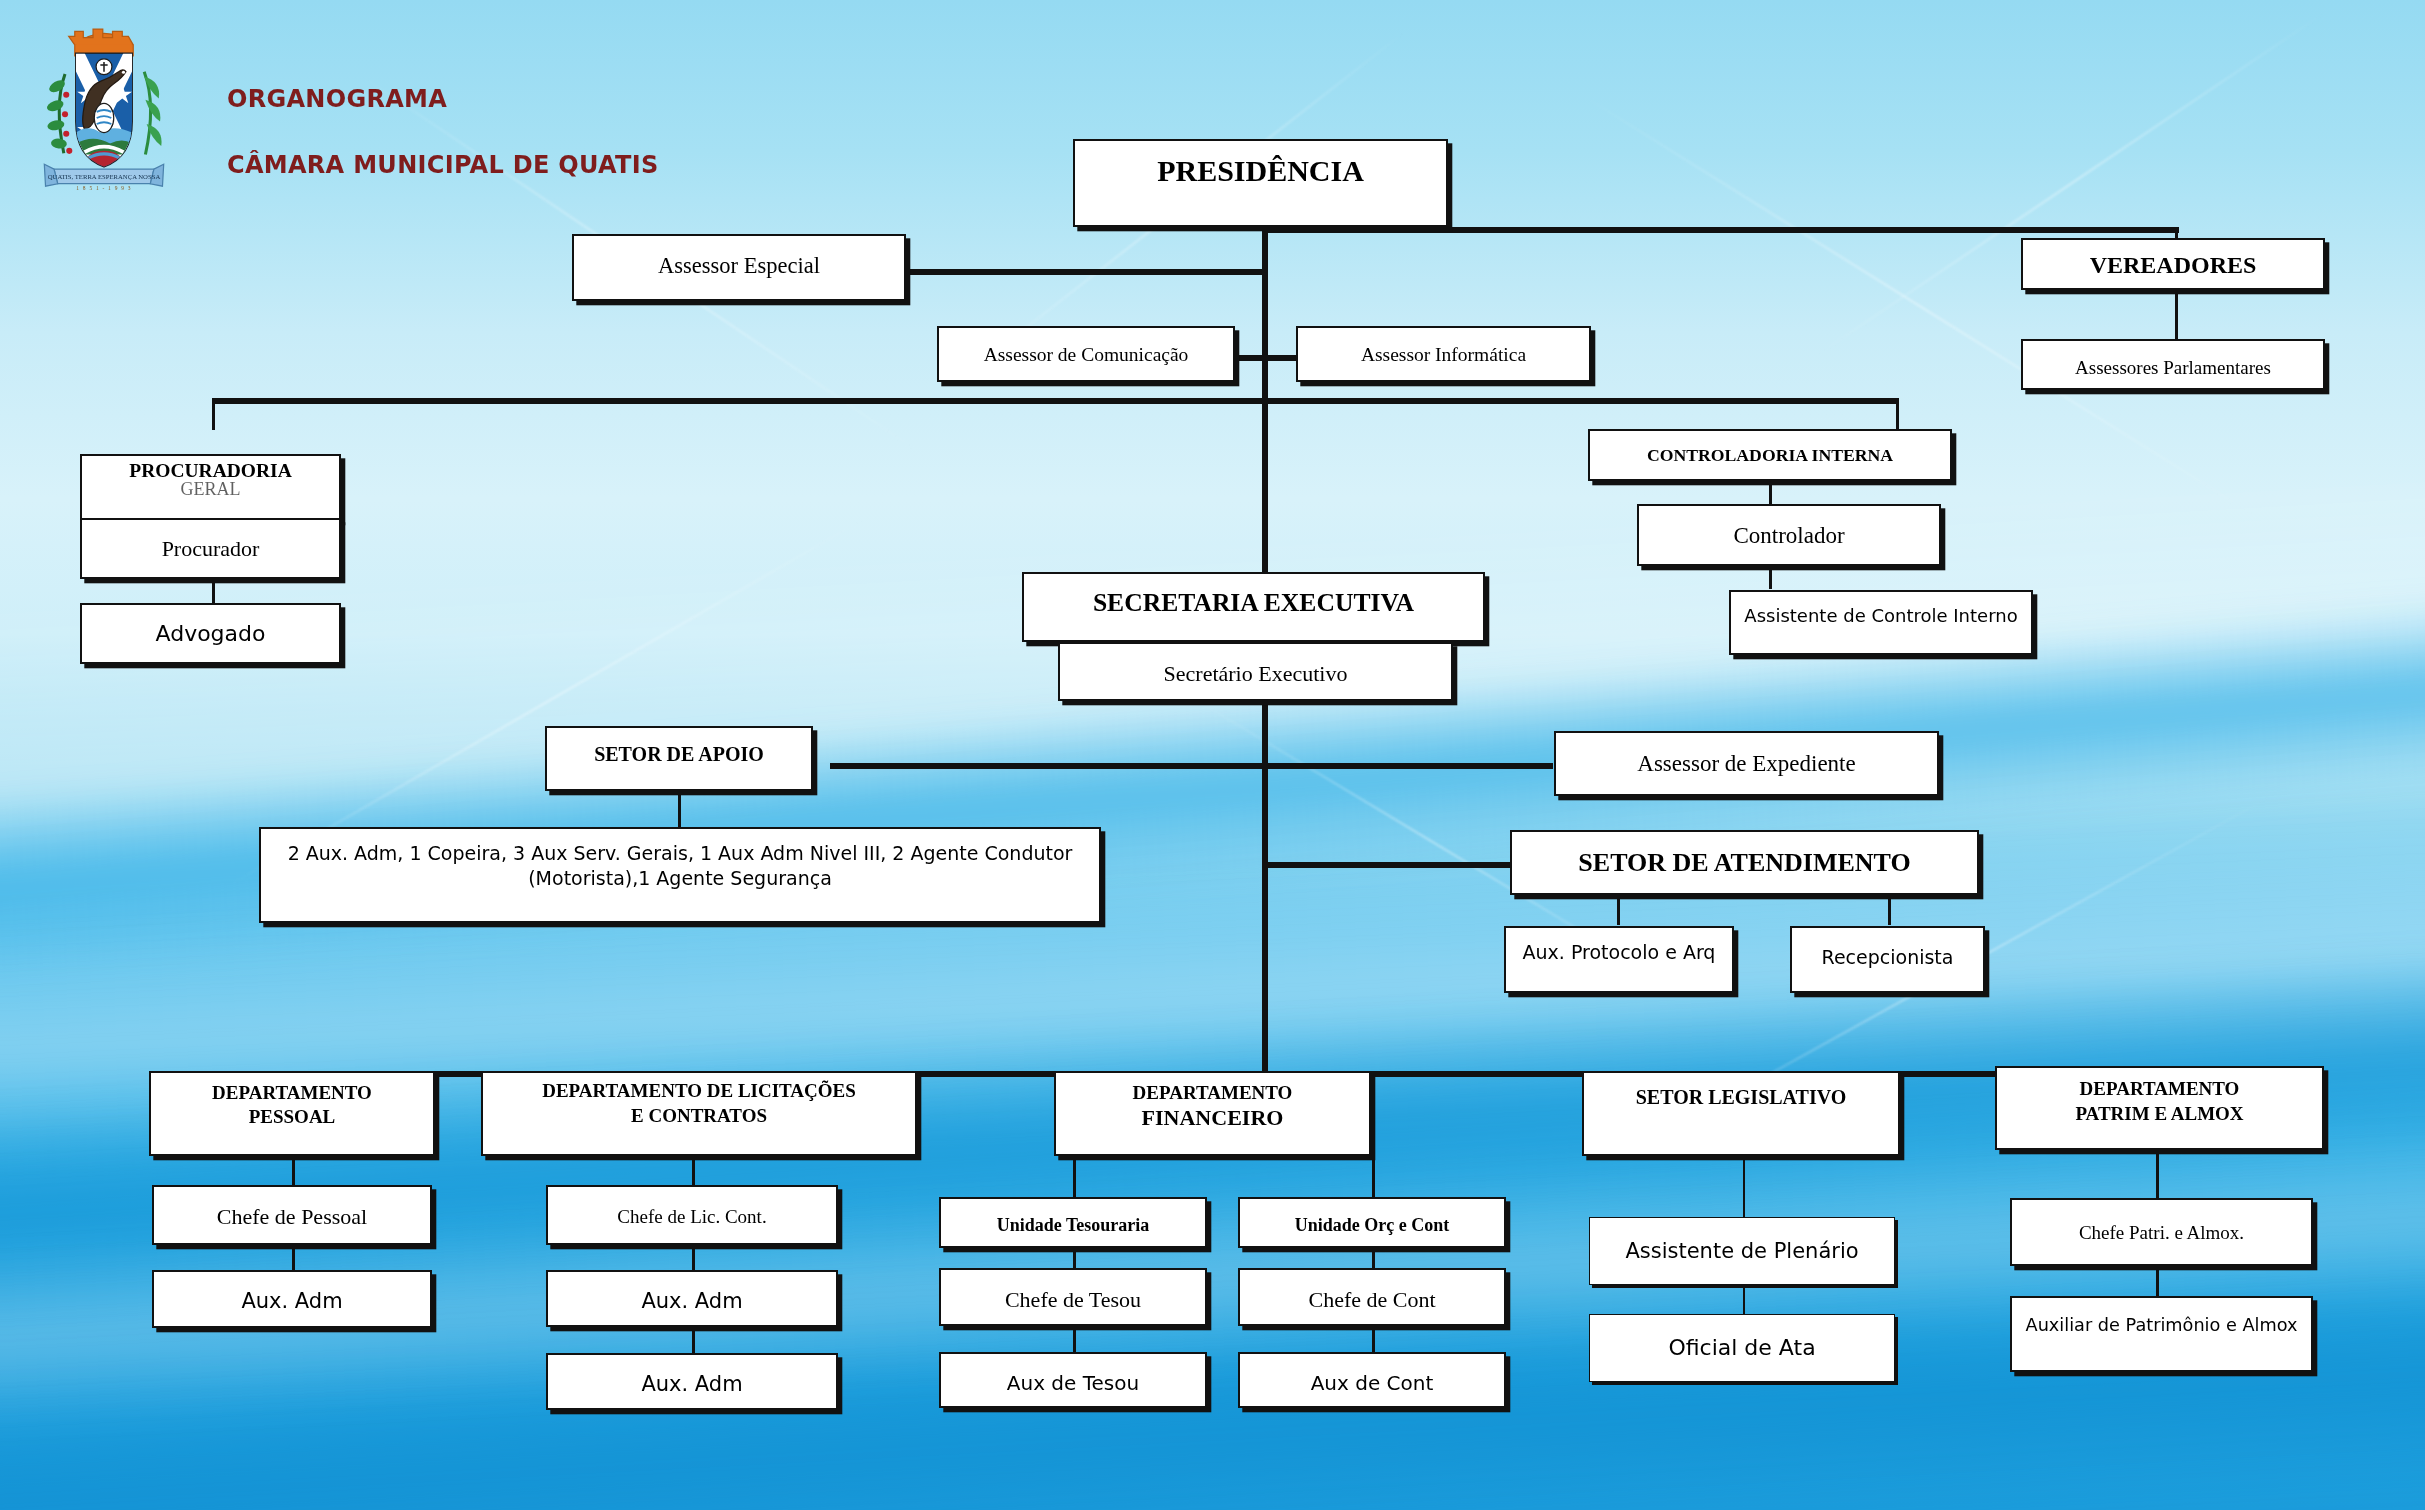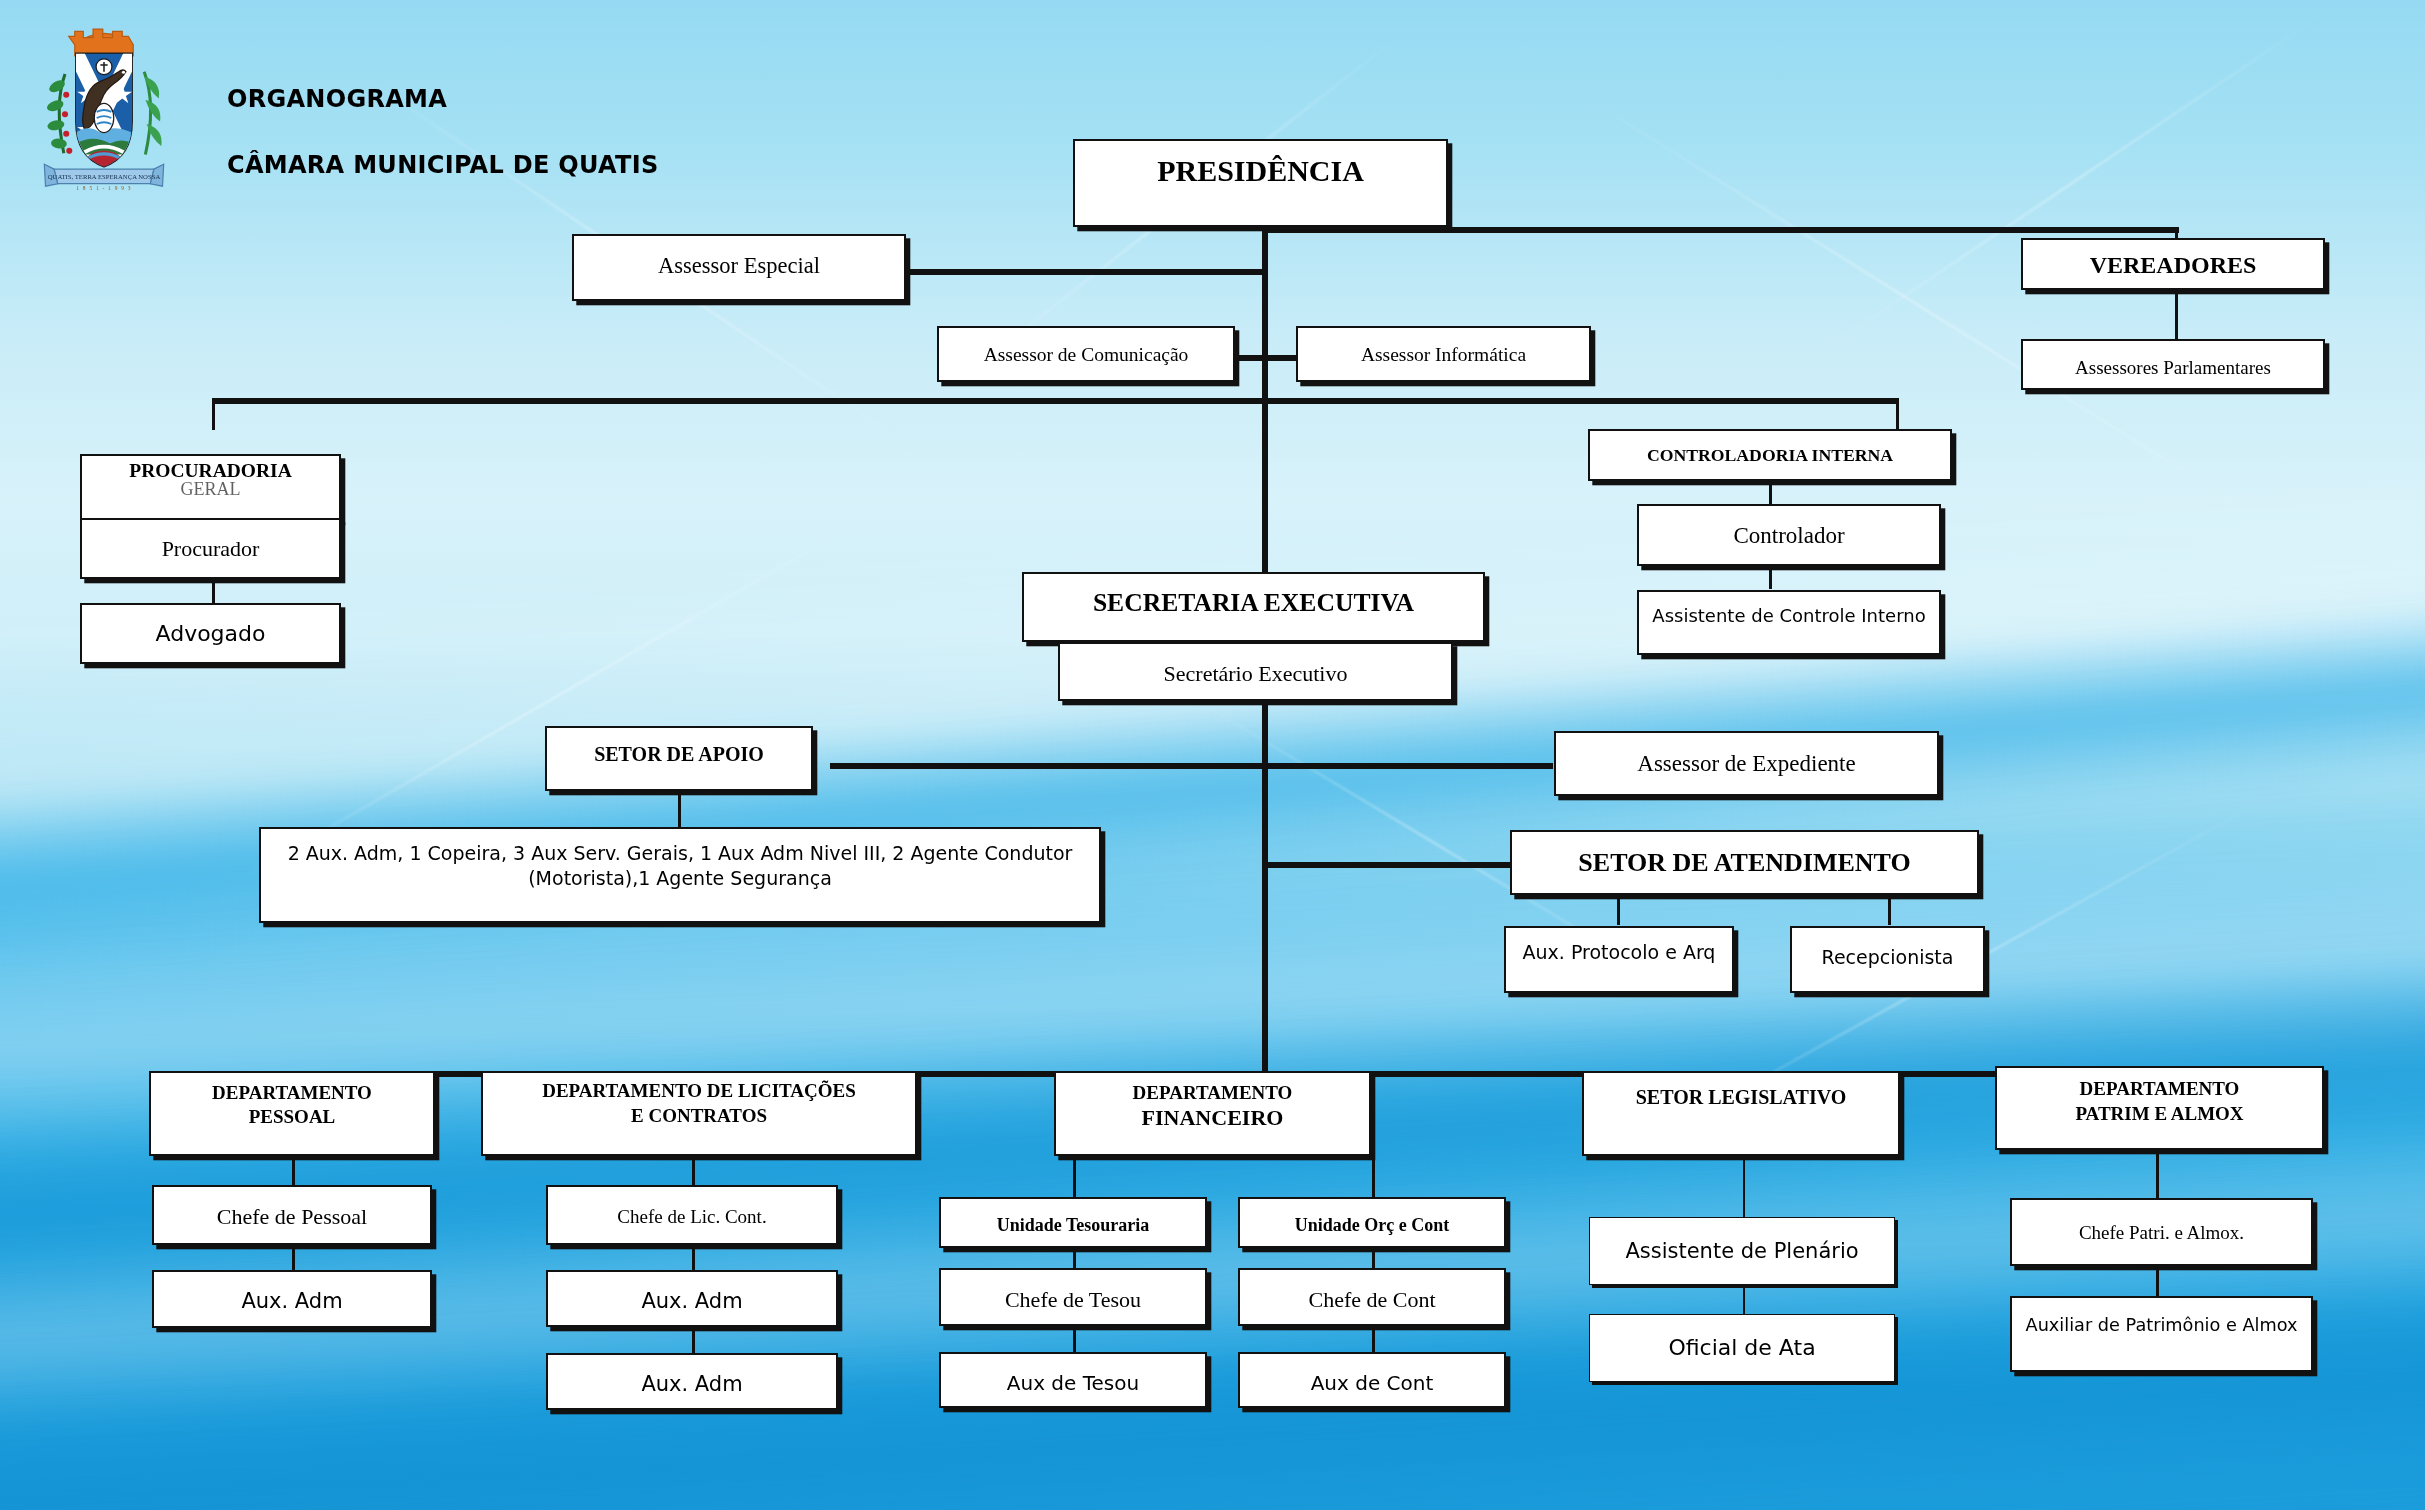--- a/index.html
+++ b/index.html
@@ -88,21 +88,21 @@
   
   #header-crest {
     position: absolute;
     left: 37px; top: 13.4px;
     width: 134px; height: 177px;
   }
   .hdr-text {
     position: absolute;
     font-family: "DejaVu Sans", sans-serif;
     font-weight: bold;
-    color: #000000;
+    color: #7f1d1d;
     letter-spacing: 0.3px;
     white-space: nowrap;
   }
   #hdr-line1 { left: 227px; top: 85px; font-size: 24px; }
   #hdr-line2 { left: 227px; top: 151px; font-size: 24px; }
 
   
   .node {
     position: absolute;
     background: #ffffff;
@@ -315,21 +315,21 @@
   </div>
 
   <div class="node" style="left:1588px; top:429px; width:364px; height:52px;">
     <span class="serif bold" style="font-size:17.7px; padding-top:8.5px;">CONTROLADORIA INTERNA</span>
   </div>
 
   <div class="node" style="left:1637px; top:504px; width:304px; height:62px;">
     <span class="serif" style="font-size:23px; padding-top:11px;">Controlador</span>
   </div>
 
-  <div class="node" style="left:1637px; top:590px; width:304px; height:65px;text-align:center;">
+  <div class="node" style="left:1729px; top:590px; width:304px; height:65px;text-align:center;">
     <span class="sans" style="font-size:18px; padding-top:7.3px; line-height:1.2;">Assistente de Controle Interno</span>
   </div>
 
   <div class="node" style="left:1022px; top:572px; width:463px; height:70px;">
     <span class="serif bold" style="font-size:25.6px; padding-top:8.5px;">SECRETARIA EXECUTIVA</span>
   </div>
 
   <div class="node" style="left:1058px; top:642px; width:395px; height:59px;">
     <span class="serif" style="font-size:22px; padding-top:12px;">Secretário Executivo</span>
   </div>

